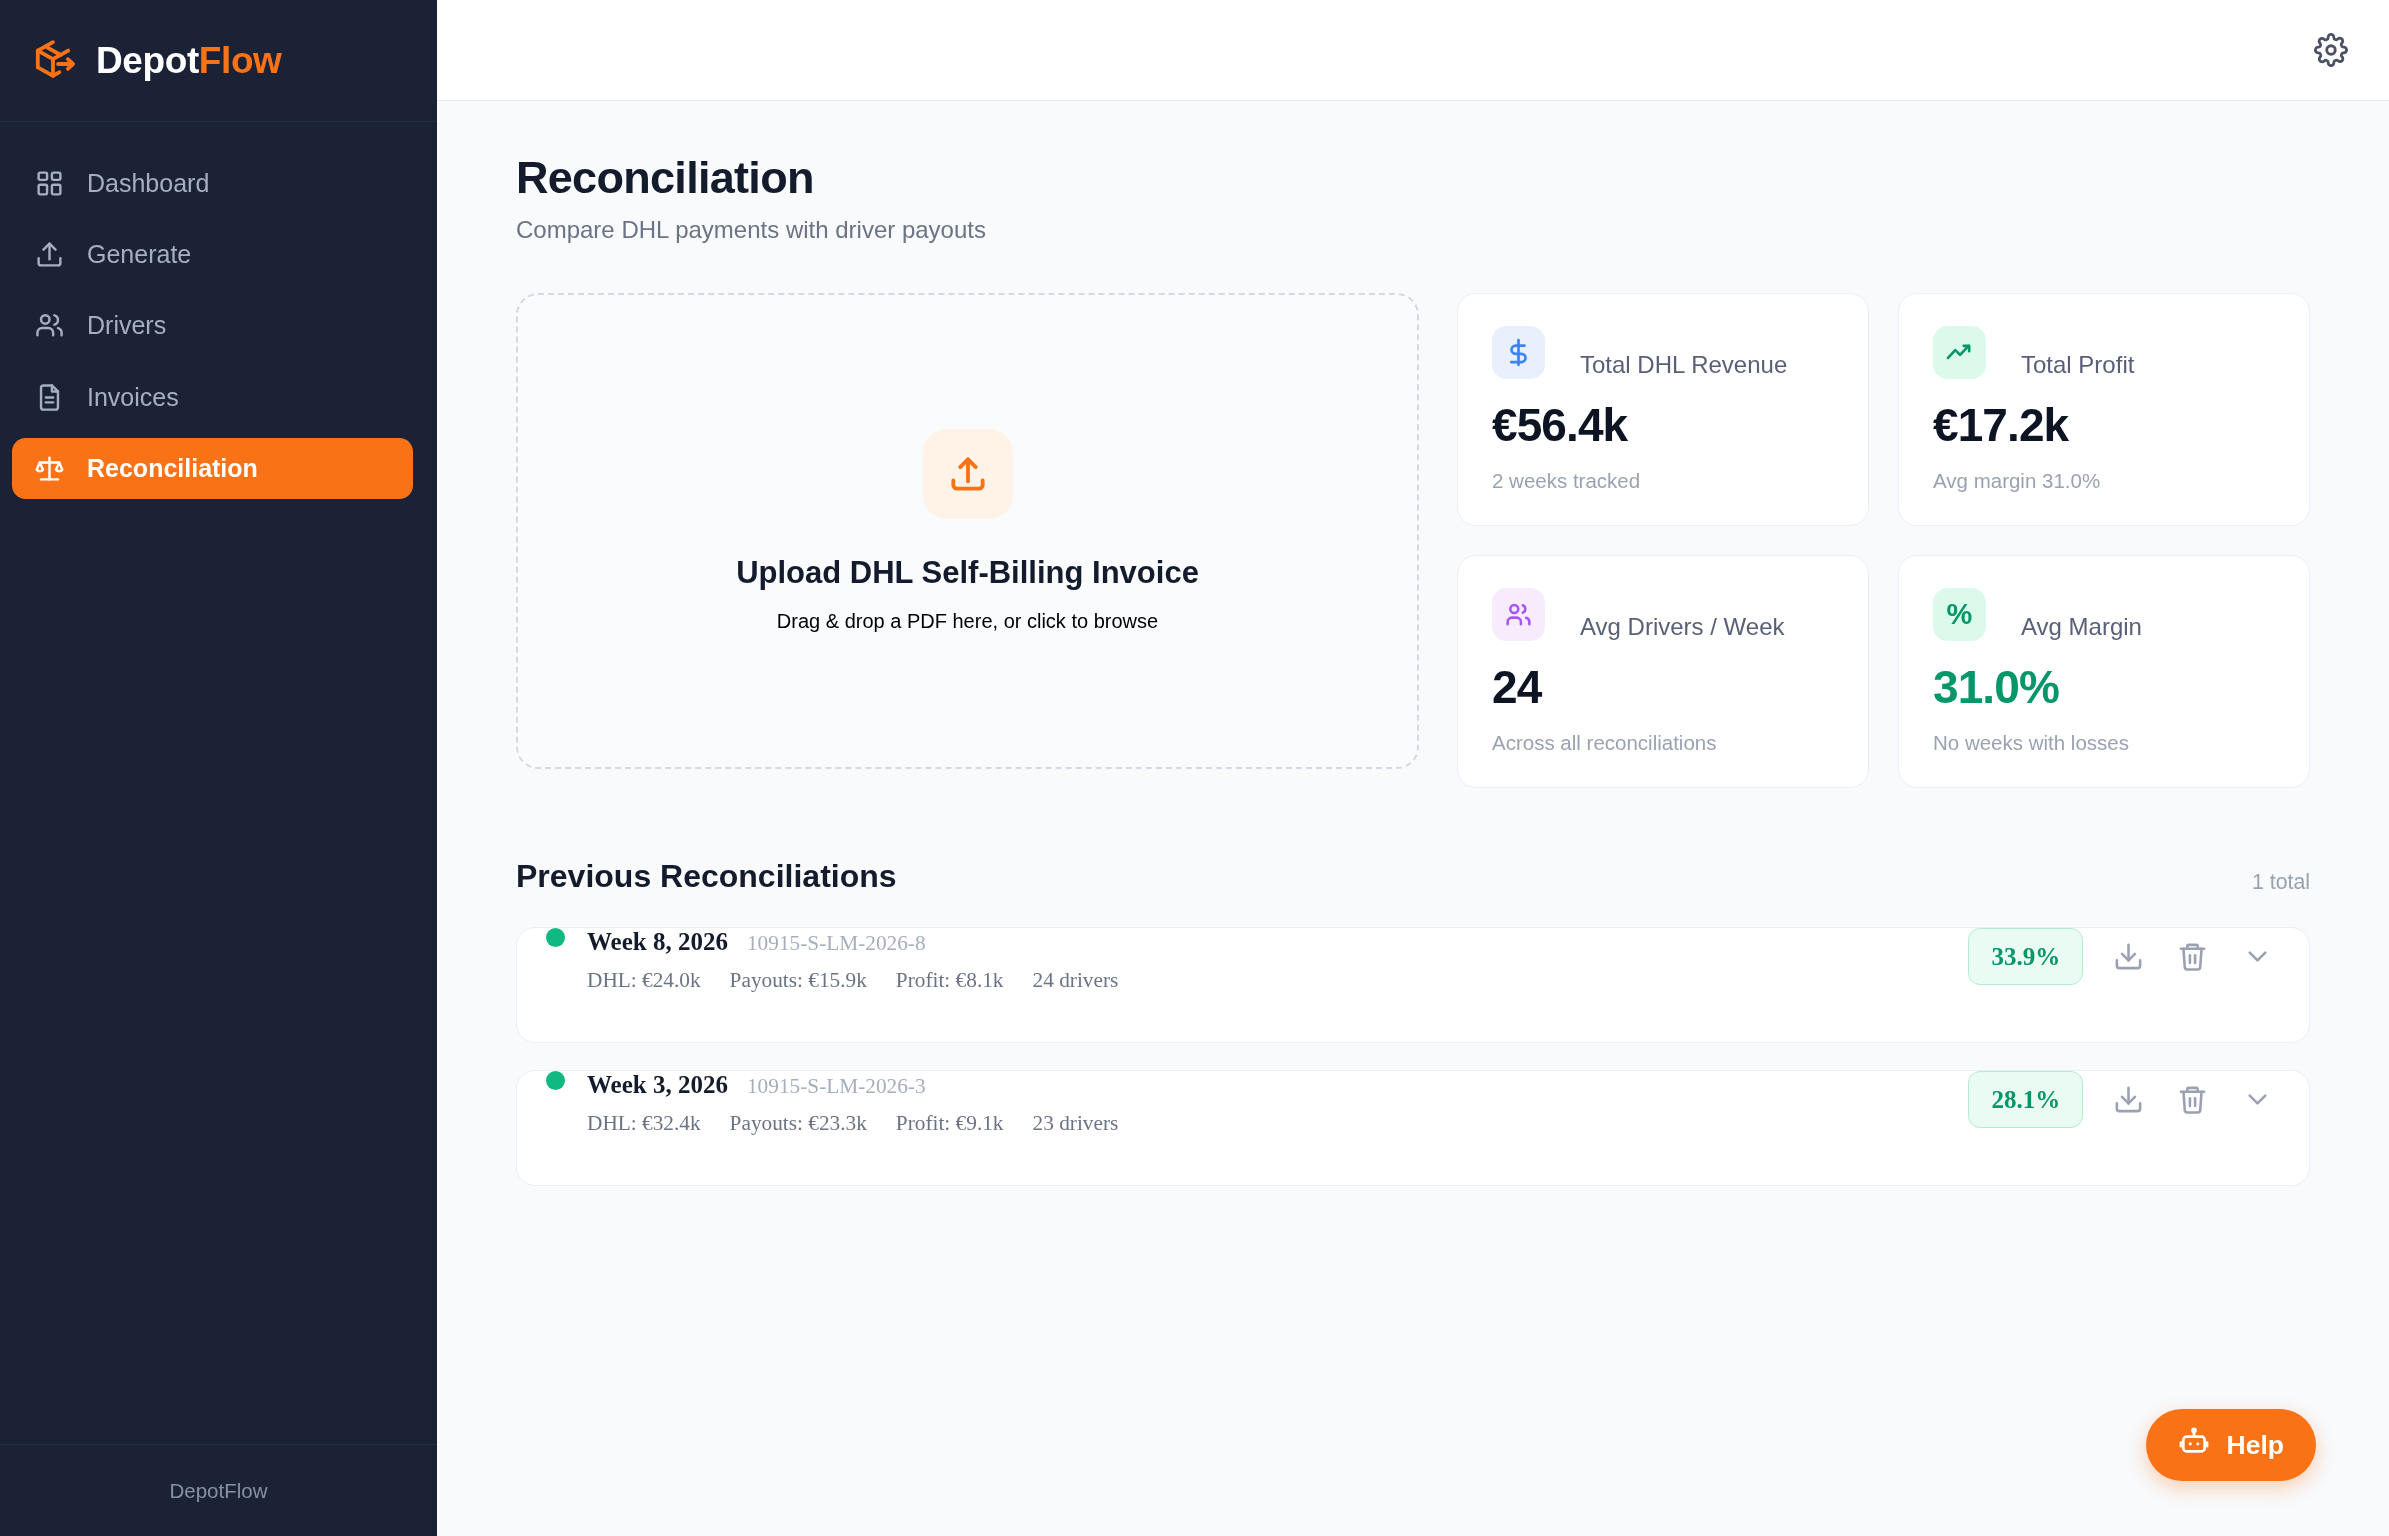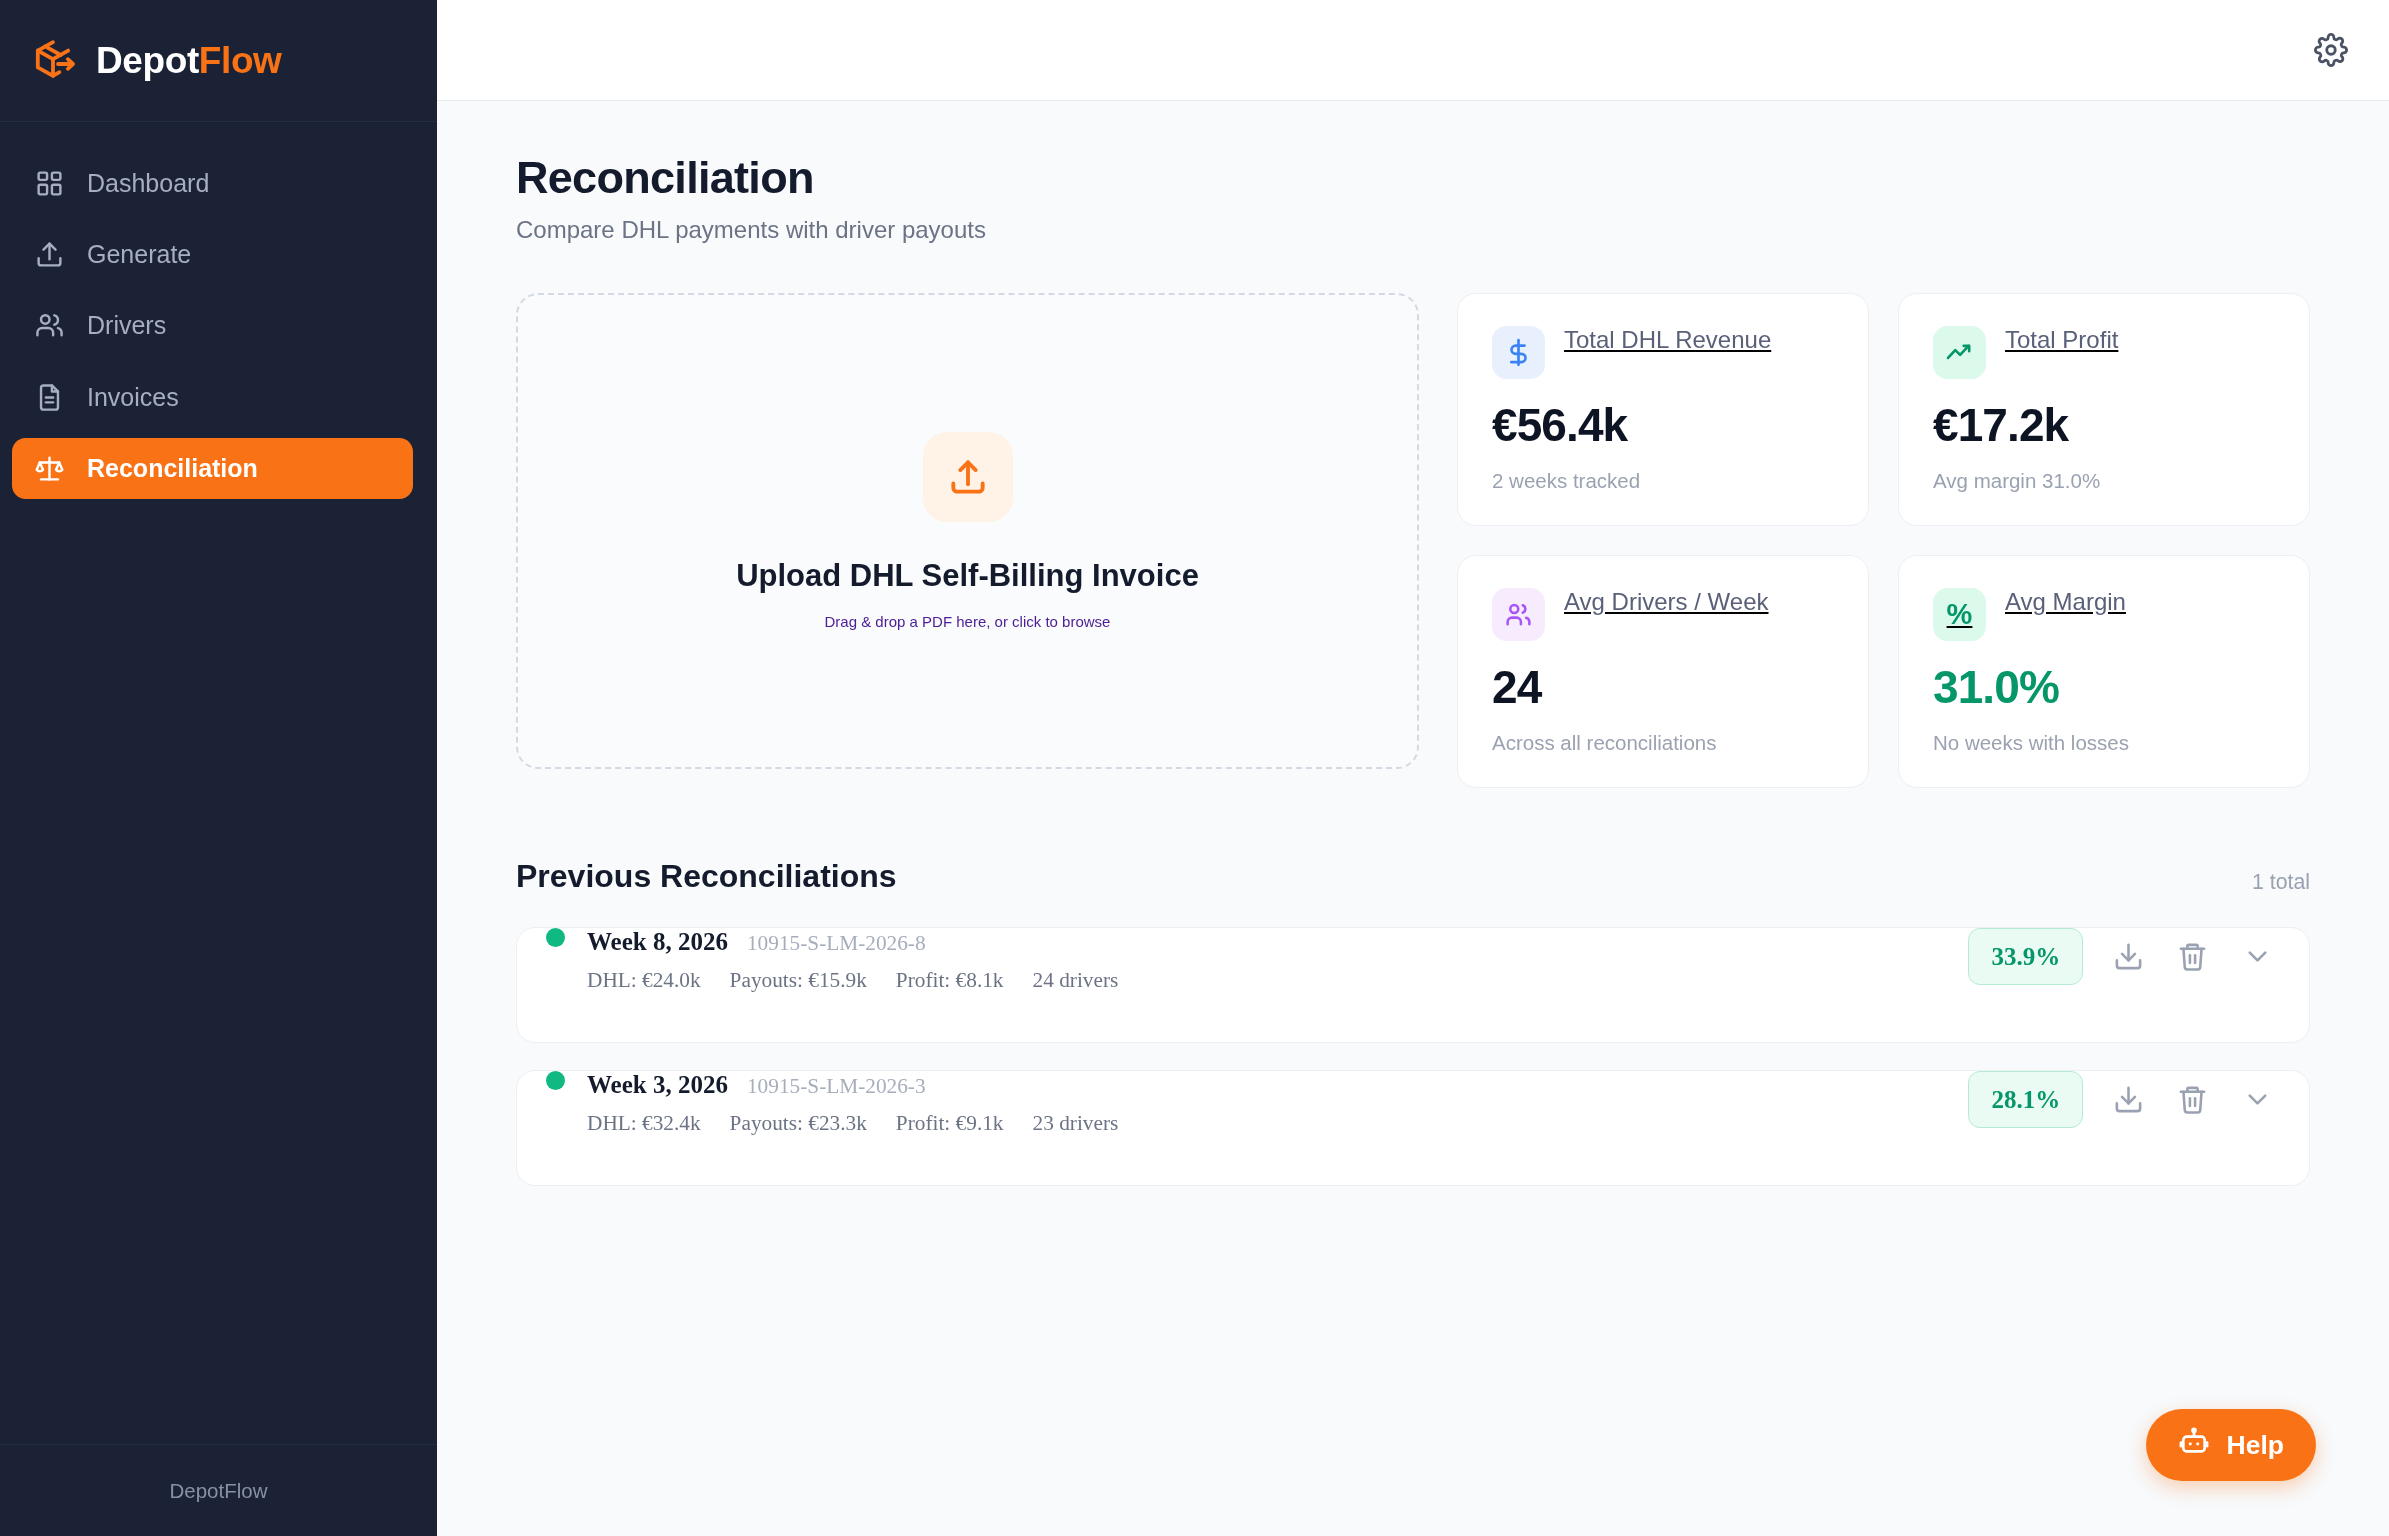--- a/index.html
+++ b/index.html
@@ -76,32 +76,32 @@
     display: flex; flex-direction: column;
     align-items: center; justify-content: center;
     cursor: pointer;
   }
   .dz-icon {
     width: 90px; height: 90px; border-radius: 24px;
     background: #fff2e6;
     display: flex; align-items: center; justify-content: center;
   }
   .dz-title { font-size: 31px; font-weight: bold; color: #141b2d; margin-top: 36px; }
-  .dz-sub { font-size: 15px; color: #4c1d95; margin-top: 19px; }
+  .dz-sub { font-size: 20px; color: #000000; margin-top: 19px; }
 
   
   .stats { flex: 1 1 auto; display: grid; grid-template-columns: 1fr 1fr; gap: 29px; }
   .stat-card {
     background: #ffffff;
     border: 0.9px solid #eceff4;
     border-radius: 19px;
     padding: 32px 34px;
     min-height: 224px;
   }
-  .stat-head { display: flex; align-items: flex-start; gap: 19px; text-decoration: underline; }
+  .stat-head { display: flex; align-items: flex-end; gap: 35px; }
   .stat-ico { width: 53px; height: 53px; border-radius: 14.5px; display: flex; align-items: center; justify-content: center; flex: 0 0 53px; }
   .stat-ico.blue { background: #e8f0fe; }
   .stat-ico.green { background: #dcfaec; }
   .stat-ico.purple { background: #f7ecfd; }
   .stat-label { font-size: 24px; color: #596078; }
   .stat-value { font-size: 46px; font-weight: bold; color: #0d1424; margin-top: 19px; letter-spacing: -0.9px; }
   .stat-value.green { color: #059669; }
   .stat-note { font-size: 20.5px; color: #9aa2b1; margin-top: 17px; }
   .pct-glyph { font-size: 29px; font-weight: bold; color: #059669; }
 

